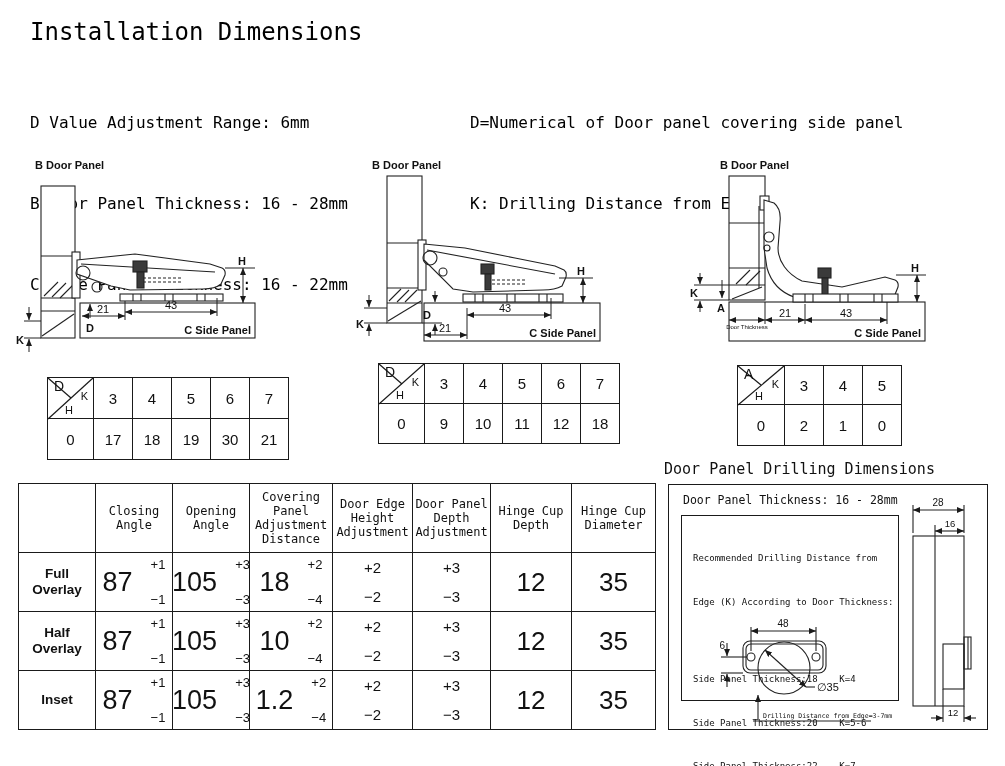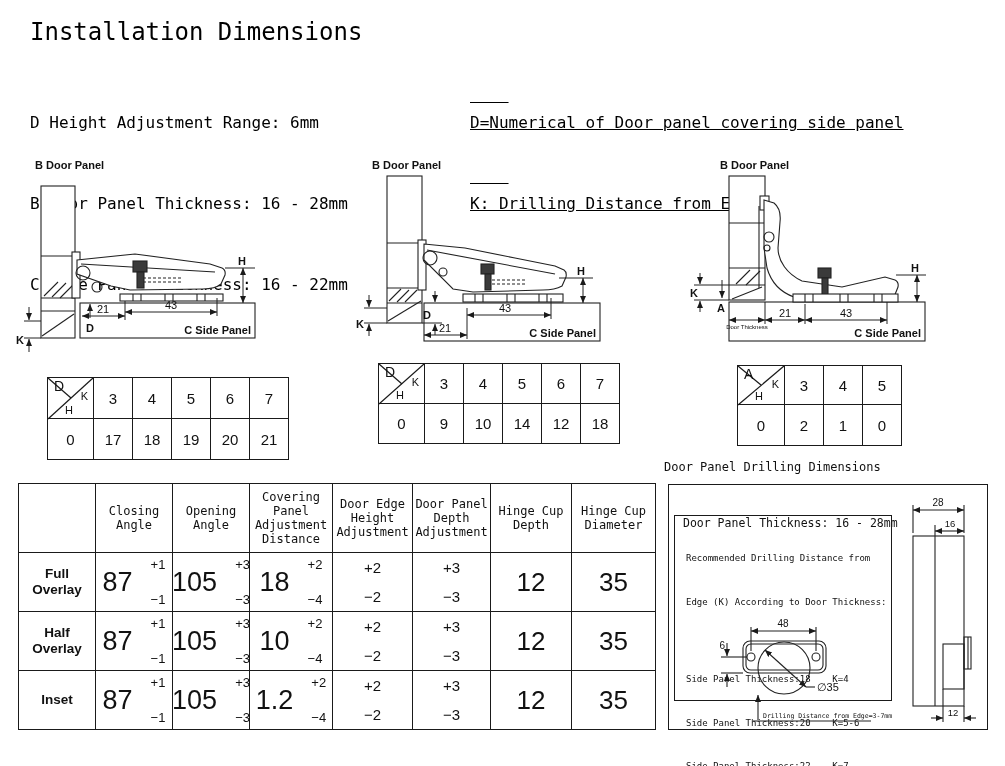--- a/index.html
+++ b/index.html
@@ -2,21 +2,21 @@
 <html><head>
 <meta charset="utf-8">
 <style>
   html,body{margin:0;padding:0;background:#fff;}
   #page{position:relative;width:1005px;height:766px;background:#fff;overflow:hidden;
         font-family:"Liberation Sans",sans-serif;color:#111;}
   #title{position:absolute;left:30px;top:18px;font-size:24px;letter-spacing:0px;
          font-family:"DejaVu Sans Mono",monospace;color:#000;}
   .infocol{position:absolute;font-family:"DejaVu Sans Mono",monospace;font-size:16px;line-height:27px;color:#000;white-space:pre;}
   #info-left{left:30px;top:55px;}
-  #info-right{left:470px;top:55px;text-decoration:underline;}
+  #info-right{left:470px;top:55px;}
 
   svg{position:absolute;overflow:visible;}
   svg text{font-family:"Liberation Sans",sans-serif;fill:#111;}
   .dg-door-label{font-size:11px;font-weight:bold;}
   .dg-side-label{font-size:11px;font-weight:bold;}
   .dg-dim{font-size:11px;}
   .dg-letter{font-size:11px;font-weight:600;}
   .dg-tiny{font-size:6px;}
 
   table.mini{position:absolute;border-collapse:collapse;table-layout:fixed;}
@@ -34,36 +34,36 @@
   table.main th{font-family:"DejaVu Sans Mono",monospace;font-size:12px;font-weight:normal;line-height:14px;}
   tr.hdr{height:69px;}
   tr.datarow{height:59px;}
   td.rowlabel{font-size:13.5px;font-weight:bold;line-height:16px;}
   .num{display:flex;align-items:center;justify-content:center;gap:18px;}
   .big{font-size:27px;line-height:27px;}
   .tol{display:flex;flex-direction:column;justify-content:space-between;height:48px;font-size:13px;line-height:13px;text-align:left;}
   .pm{display:flex;flex-direction:column;justify-content:space-between;height:44px;font-size:15px;line-height:15px;}
   td.midnum{font-size:26px;}
 
-  #drill-title{position:absolute;left:664px;top:460px;font-family:"DejaVu Sans Mono",monospace;font-size:12px;white-space:pre;}
+  #drill-title{position:absolute;left:664px;top:460px;font-family:"DejaVu Sans Mono",monospace;font-size:15px;white-space:pre;}
   #drill-box{position:absolute;left:668px;top:484px;width:320px;height:246px;border:1.7px solid #1a1a1a;box-sizing:border-box;}
-  #drill-thickness{position:absolute;left:14px;top:8px;font-family:"DejaVu Sans Mono",monospace;font-size:11.5px;white-space:pre;margin-top:23px;}
-  #drill-inner{position:absolute;left:5px;top:30px;width:218px;height:186px;border:1.5px solid #1a1a1a;box-sizing:border-box;}
+  #drill-thickness{position:absolute;left:14px;top:8px;font-family:"DejaVu Sans Mono",monospace;font-size:11.5px;white-space:pre;}
+  #drill-inner{position:absolute;left:12px;top:30px;width:218px;height:186px;border:1.5px solid #1a1a1a;box-sizing:border-box;}
   #drill-inner .txt{position:absolute;left:11px;top:6px;font-family:"DejaVu Sans Mono",monospace;font-size:9px;line-height:14.5px;white-space:pre;}
   .gap{height:5px;}
 </style>
 </head>
 <body>
 
 <div id="page">
 
   <div id="title">Installation Dimensions</div>
 
   <div id="info-left" class="infocol">
-    <div>D Height Adjustment Range: 6mm</div>
+    <div>D Value Adjustment Range: 6mm</div>
     <div>B Door Panel Thickness: 16 - 28mm</div>
     <div>C Side Panel Thickness: 16 - 22mm</div>
   </div>
   <div id="info-right" class="infocol">
     <div>D=Numerical of Door panel covering side panel</div>
     <div>K: Drilling Distance from Edge</div>
   </div>
 
   <svg style="left:15px;top:148px;" width="310" height="215" viewBox="0 0 310 215">
     <defs>
@@ -258,21 +258,21 @@
       <td style="width:38px;">4</td>
       <td style="width:38px;">5</td>
       <td style="width:38px;">6</td>
       <td style="width:38px;">7</td>
     </tr>
     <tr style="height:41px;">
       <td>0</td>
       <td>17</td>
       <td>18</td>
       <td>19</td>
-      <td>20</td>
+      <td>30</td>
       <td>21</td>
     </tr>
   </tbody>
     </table>
 
   <table class="mini" style="left:378px;top:363px;">
     <tbody>
         <tr style="height:40px;">
       <td class="diag" style="width:45px;">
         <svg width="45" height="40" viewBox="0 0 45 40">
@@ -286,21 +286,21 @@
       <td style="width:38px;">3</td>
       <td style="width:38px;">4</td>
       <td style="width:38px;">5</td>
       <td style="width:38px;">6</td>
       <td style="width:38px;">7</td>
     </tr>
     <tr style="height:40px;">
       <td>0</td>
       <td>9</td>
       <td>10</td>
-      <td>14</td>
+      <td>11</td>
       <td>12</td>
       <td>18</td>
     </tr>
   </tbody>
     </table>
 
   <table class="mini" style="left:737px;top:365px;">
     <tbody>
         <tr style="height:39px;">
       <td class="diag" style="width:46px;">

